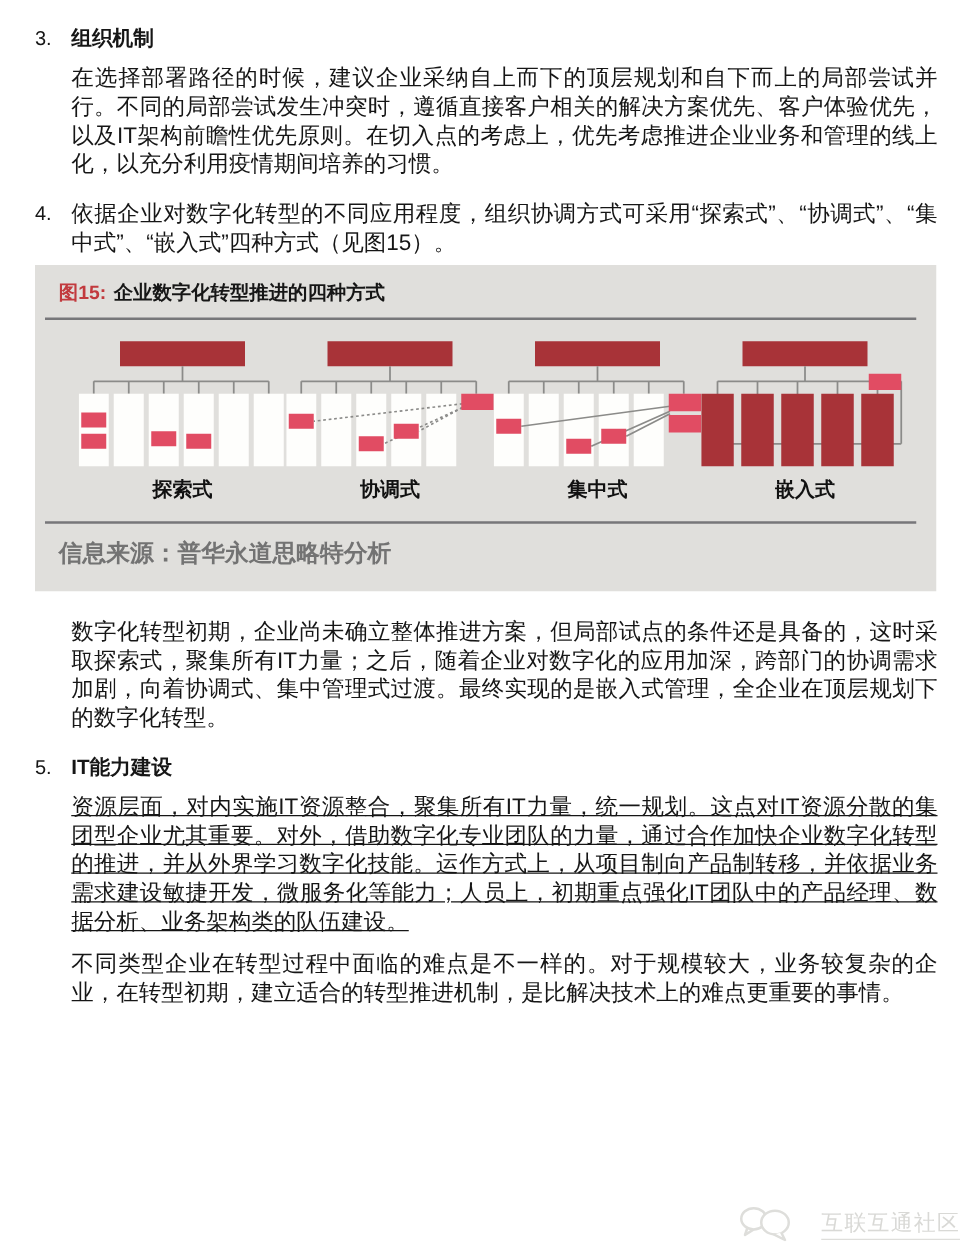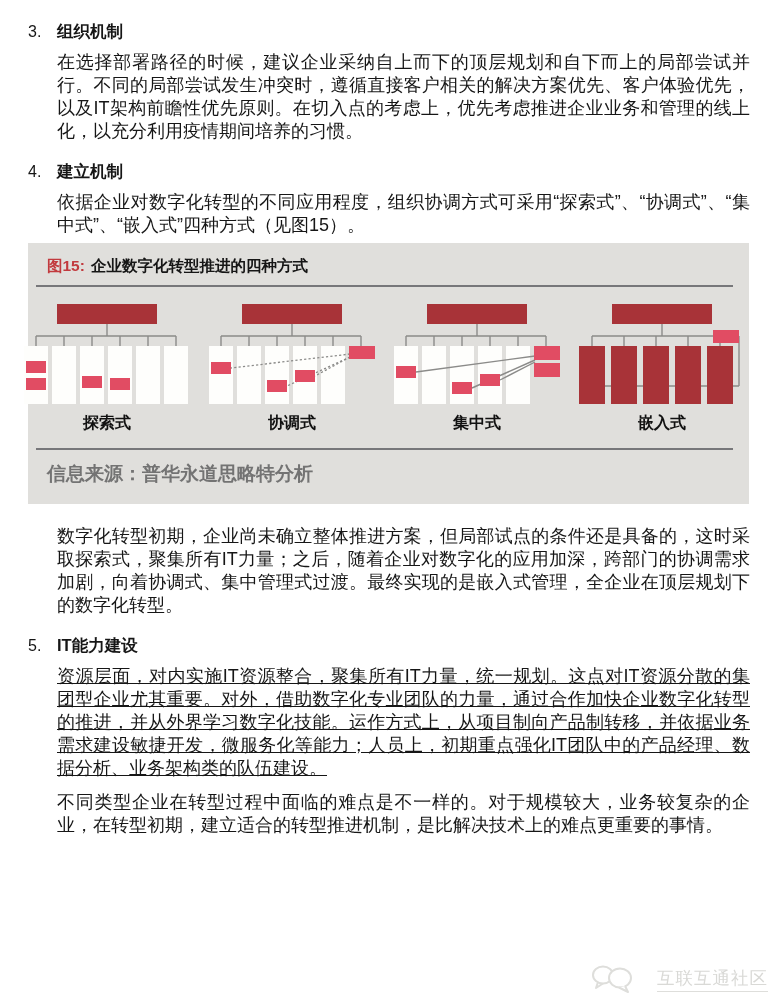--- a/index.html
+++ b/index.html
@@ -41,23 +41,22 @@
     background:var(--panel-bg);
     padding:13px 22px 17px 14px;
   }
   .figure-caption{
     font-size:15.5px;font-weight:bold;line-height:20px;
     padding-left:5px;margin-bottom:9px;
   }
   .figure-caption .fig-label{color:var(--title-red);margin-right:6px;}
   .figure-rule{height:2px;background:var(--rule-gray);margin:0 -6px 0 -6px;}
   .diagram-row{
-    display:flex;justify-content:center;
+    display:flex;justify-content:flex-end;
     padding:15px 0 4px 0;
-    gap:19px;
   }
   .diagram{width:166px;}
   .diagram svg{display:block;}
   .diagram-label{
     text-align:center;font-weight:bold;font-size:16px;
     margin-top:7px;margin-bottom:10px;color:#111;
   }
   .figure-source{
     font-size:19px;font-weight:bold;color:#737373;
     padding-left:5px;margin-top:11px;
@@ -90,21 +89,20 @@
     <div class="sec-num">3.</div>
     <div class="sec-body">
       <div class="sec-title">组织机制</div>
       <p class="para">在选择部署路径的时候，建议企业采纳自上而下的顶层规划和自下而上的局部尝试并行。不同的局部尝试发生冲突时，遵循直接客户相关的解决方案优先、客户体验优先，以及IT架构前瞻性优先原则。在切入点的考虑上，优先考虑推进企业业务和管理的线上化，以充分利用疫情期间培养的习惯。</p>
     </div>
   </div>
 
   <div class="sec">
     <div class="sec-num">4.</div>
     <div class="sec-body">
-      <div class="sec-title">建立机制</div>
       <p class="para" style="margin-bottom:0;">依据企业对数字化转型的不同应用程度，组织协调方式可采用“探索式”、“协调式”、“集中式”、“嵌入式”四种方式（见图15）。</p>
     </div>
   </div>
 
   <div class="figure-panel">
     <div class="figure-caption">
       <span class="fig-label">图15:</span><span>企业数字化转型推进的四种方式</span>
     </div>
     <div class="figure-rule"></div>
 

